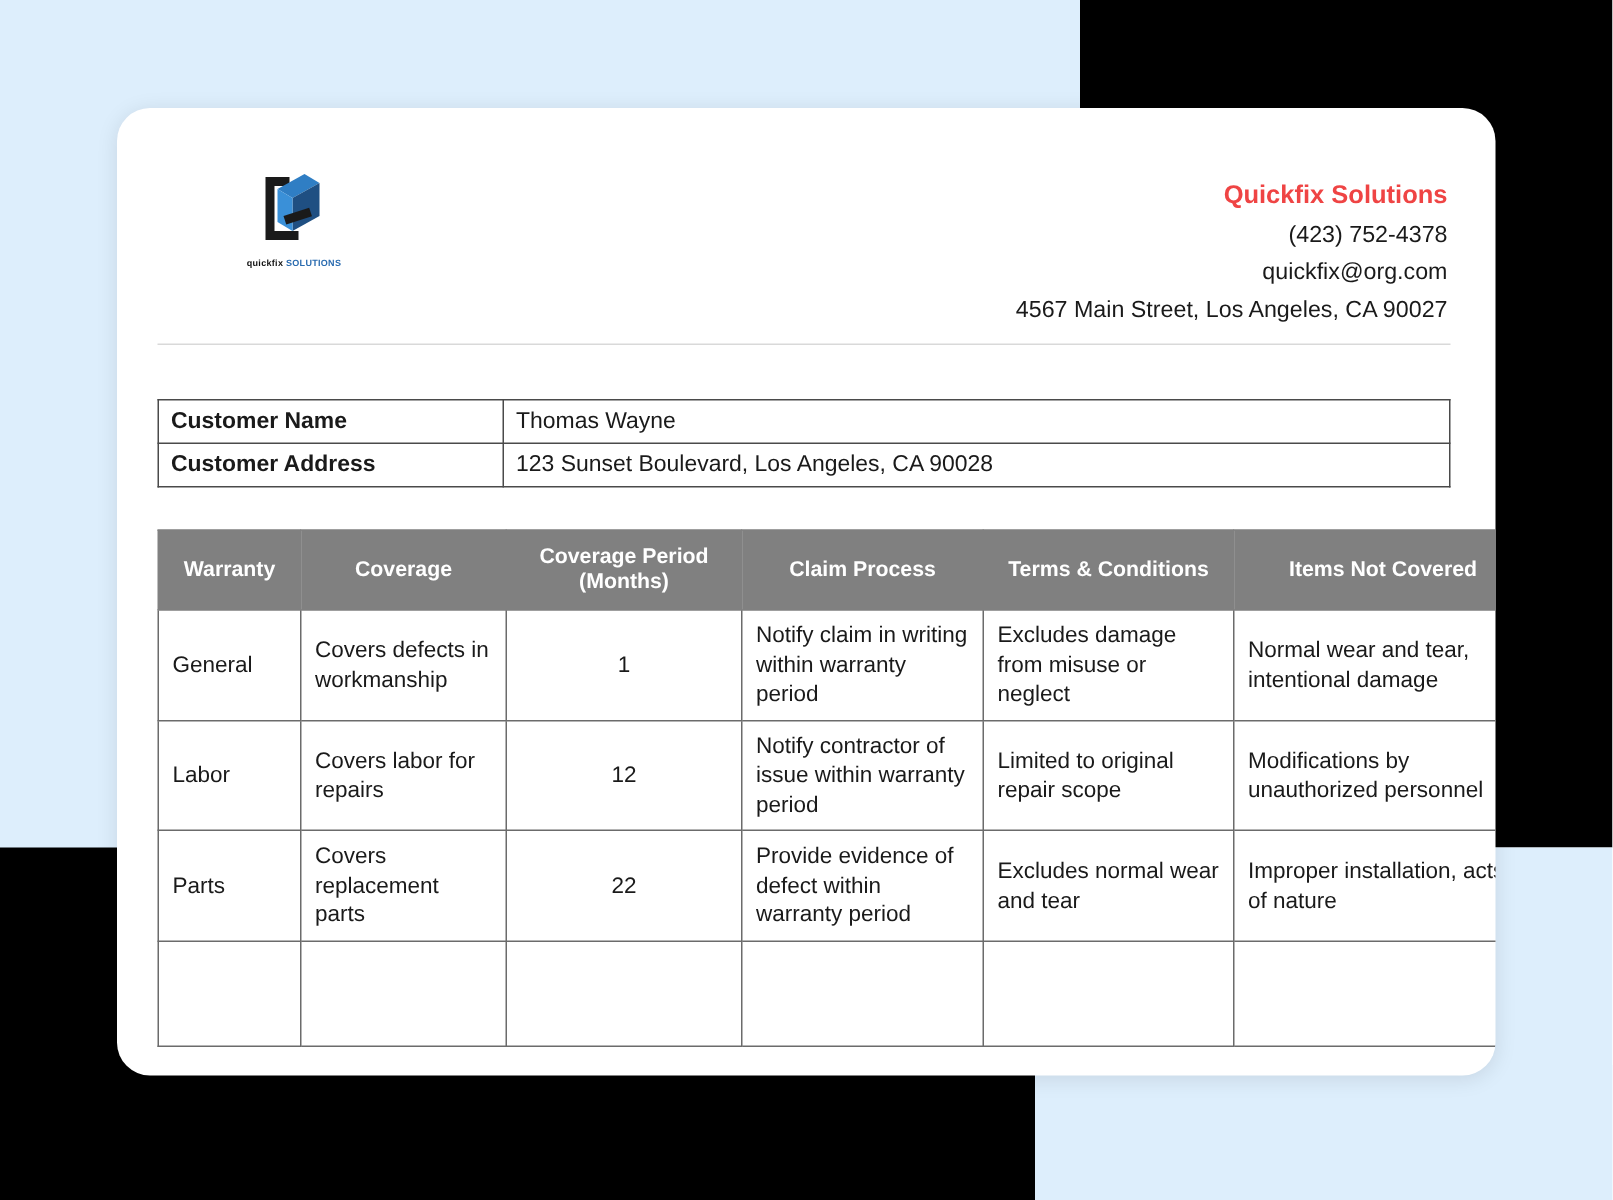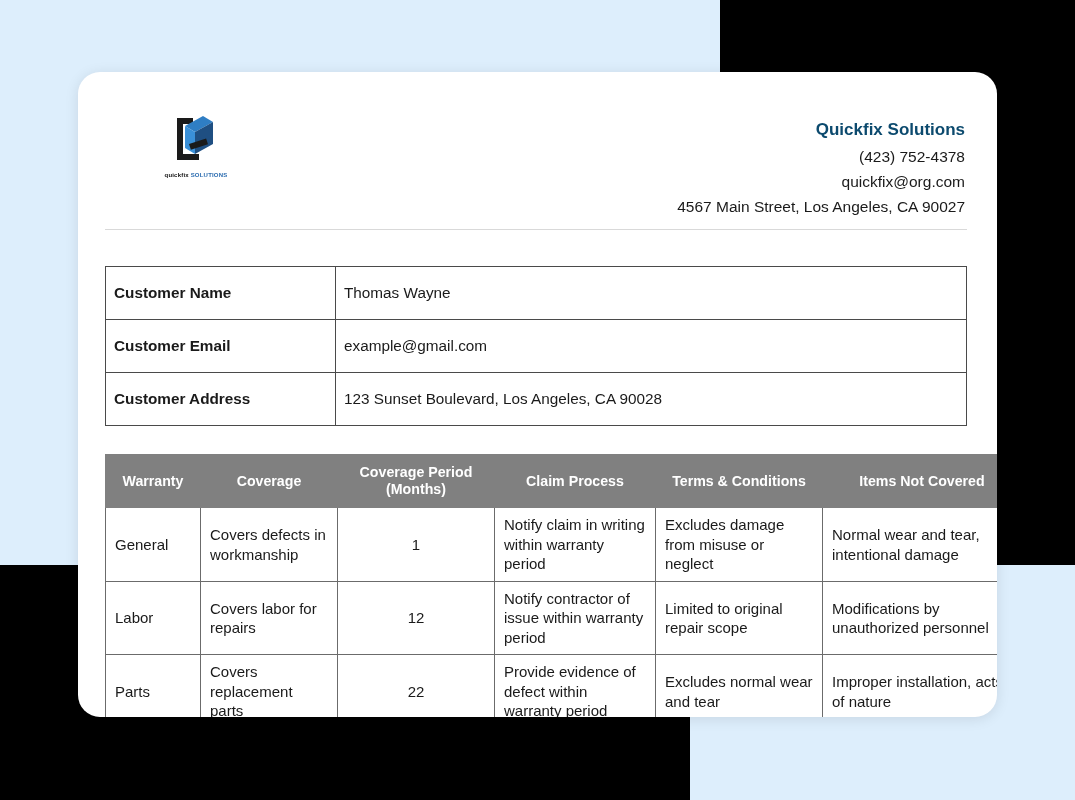--- a/index.html
+++ b/index.html
@@ -101,39 +101,39 @@
 
   .company-block {
     text-align: right;
     line-height: 1.62;
     margin-top: 16px;
     margin-right: 2px;
   }
   .company-name {
     font-size: 17px;
     font-weight: bold;
-    color: #0c4a6e;
+    color: #ef4444;
   }
   .company-line {
     font-size: 15.5px;
     color: #1a1a1a;
   }
 
   
   table {
     border-collapse: collapse;
   }
   .info-table {
     margin-top: 36px;
     width: 862px;
     table-layout: fixed;
   }
   .info-table td {
     border: 1px solid #4a4a4a;
-    padding: 17px 8px;
+    padding: 5px 8px;
     font-size: 15.3px;
     color: #1a1a1a;
     height: 16px;
   }
   .info-table td.label {
     font-weight: bold;
     width: 213px;
   }
 
   
@@ -208,24 +208,20 @@
       </div>
     </div>
 
     <table class="info-table">
       <tbody>
         <tr>
           <td class="label">Customer Name</td>
           <td>Thomas Wayne</td>
         </tr>
         <tr>
-          <td class="label">Customer Email</td>
-          <td>example@gmail.com</td>
-        </tr>
-        <tr>
           <td class="label">Customer Address</td>
           <td>123 Sunset Boulevard, Los Angeles, CA 90028</td>
         </tr>
       </tbody>
     </table>
 
     <table class="warranty-table">
       <thead>
         <tr>
           <th class="col-warranty">Warranty</th>

